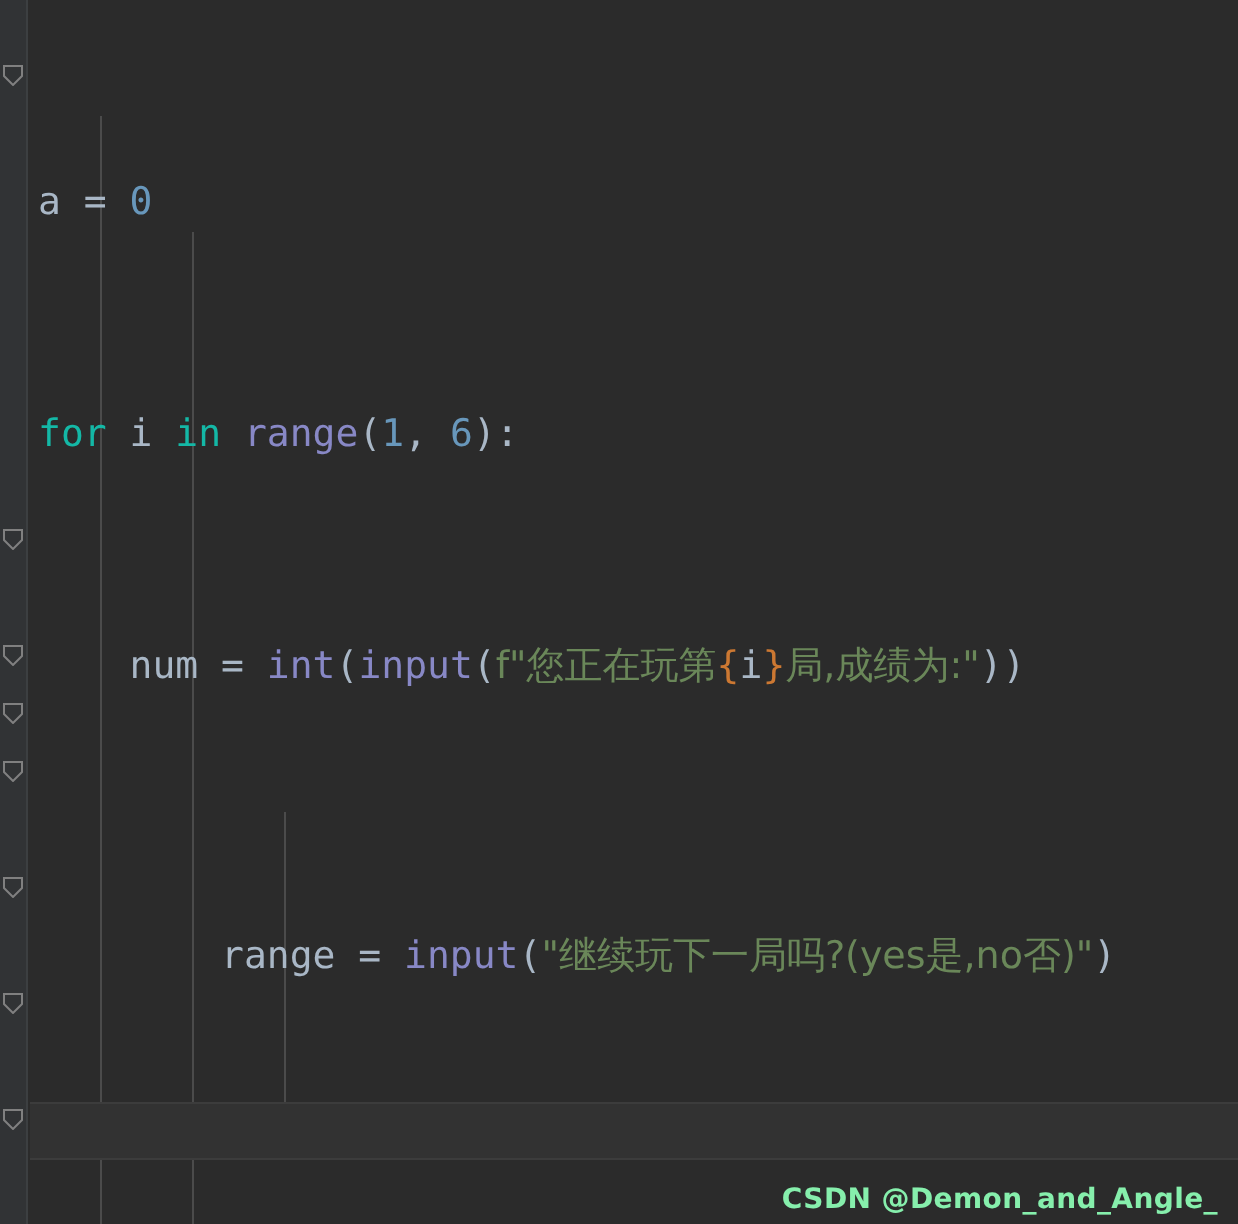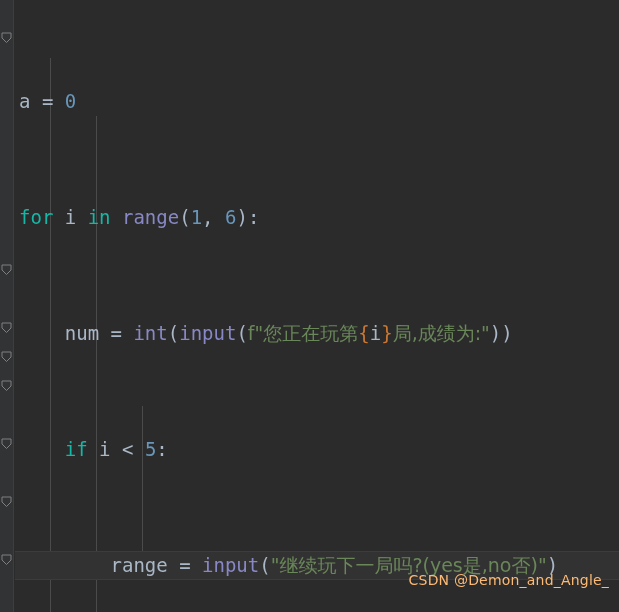--- a/index.html
+++ b/index.html
@@ -96,25 +96,26 @@
   .op      { color: #a9b7c6; }
   .punc    { color: #a9b7c6; }
   .fstr-br { color: #cc7832; }
   .fstr-in { color: #a9b7c6; }
   .cjk     { font-family: "DejaVu Sans", "Liberation Sans", sans-serif; }
 
   
   .watermark {
     position: absolute;
     right: 10px;
-    bottom: 24px;
+    bottom: 4px;
     font-family: "DejaVu Sans", "Liberation Sans", sans-serif;
     font-size: 14px;
-    color: #fdba74;
+    color: #86efac;
     letter-spacing: 0.2px;
+    font-weight: bold;
   }
 </style>
 </head>
 <body>
 
 <div id="editor">
 
   <div class="gutter">
     <div class="fold-marker" style="top:32px">
       <svg width="11" height="11" viewBox="0 0 11 11">
@@ -167,21 +168,20 @@
     <div class="current-line" style="top:551px;"></div>
 
     <div class="code-lines">
 
       <div class="line"><span class="var">a</span><span class="op"> = </span><span class="num">0</span></div>
 
       <div class="line"><span class="kw">for</span><span class="var"> i </span><span class="kw">in</span><span class="fn"> range</span><span class="punc">(</span><span class="num">1</span><span class="punc">, </span><span class="num">6</span><span class="punc">):</span></div>
 
       <div class="line"><span>    </span><span class="var">num</span><span class="op"> = </span><span class="fn">int</span><span class="punc">(</span><span class="fn">input</span><span class="punc">(</span><span class="str cjk">f"您正在玩第</span><span class="fstr-br">{</span><span class="fstr-in">i</span><span class="fstr-br">}</span><span class="str cjk">局,成绩为:"</span><span class="punc">))</span></div>
 
-      <div class="line"><span>    </span><span class="kw">if</span><span class="var"> i </span><span class="op">&lt; </span><span class="num">5</span><span class="punc">:</span></div>
 
       <div class="line"><span>        </span><span class="var">range</span><span class="op"> = </span><span class="fn">input</span><span class="punc">(</span><span class="str cjk">"继续玩下一局吗?(yes是,no否)"</span><span class="punc">)</span></div>
 
       
 
       
 
       
 
       

